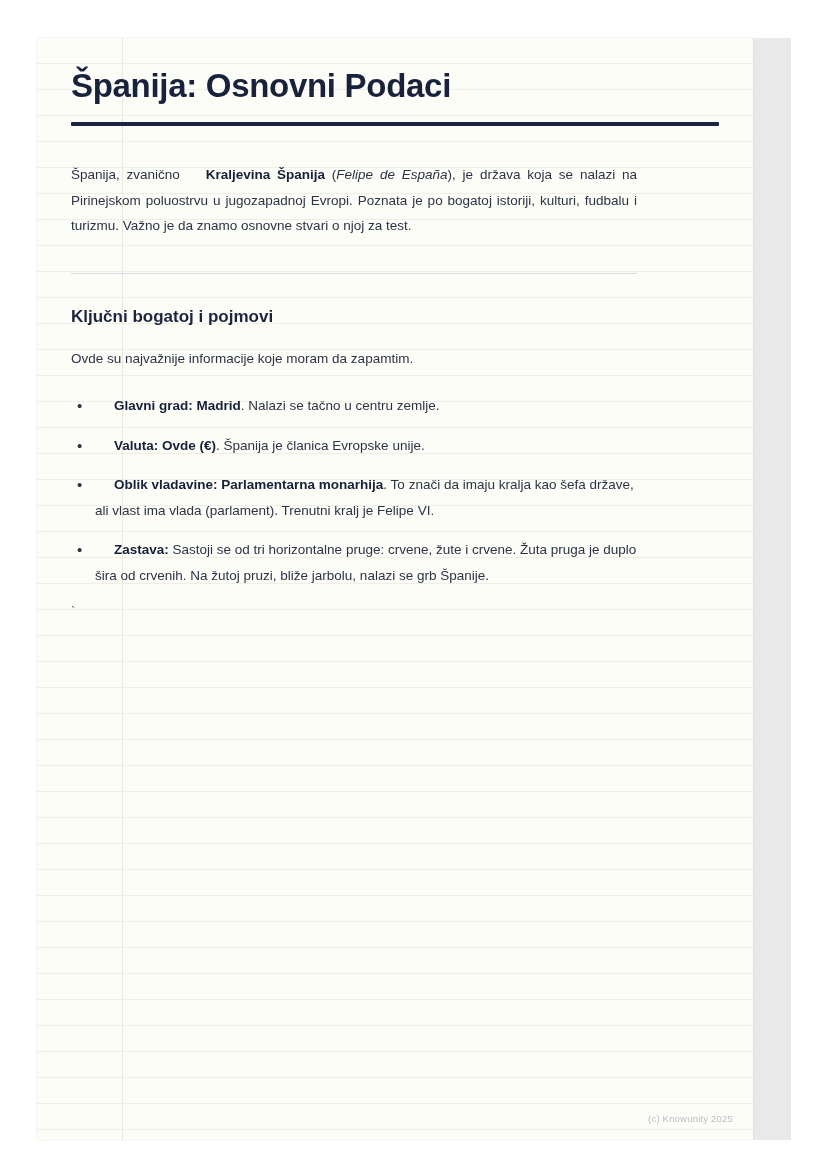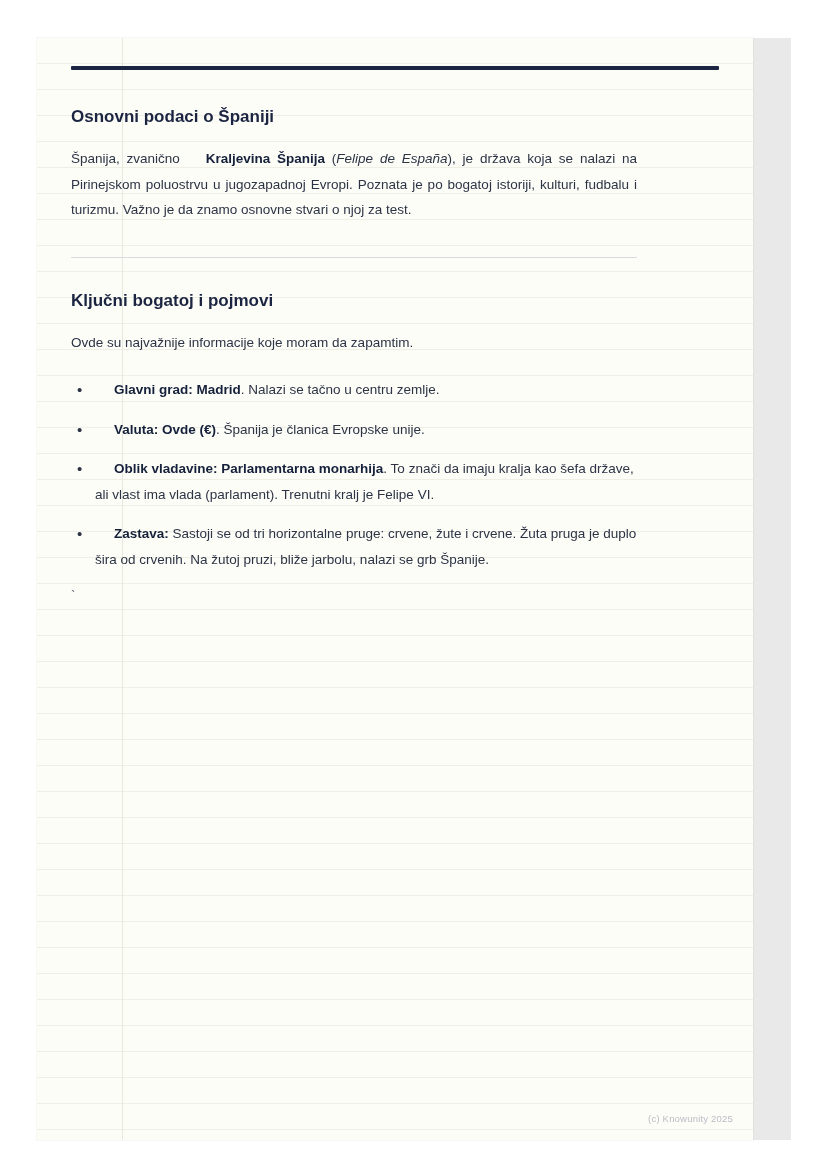--- a/index.html
+++ b/index.html
@@ -151,23 +151,23 @@
 <div id="page">
 
   <div id="edge-strip"></div>
 
   <div id="sheet">
     <div id="rules"></div>
     <div id="margin-rule"></div>
 
     <div id="content">
 
+      <h1 id="doc-title">Španija: Osnovni Podaci</h1>
       <div id="title-rule"></div>
 
-      <h2 class="section-title">Osnovni podaci o Španiji</h2>
 
       <p class="body-text"><span>Španija, zvanično </span><b>Kraljevina Španija</b><span> (</span><i>Felipe de España</i><span>), je država koja se nalazi na Pirinejskom poluostrvu u jugozapadnoj Evropi. Poznata je po bogatoj istoriji, kulturi, fudbalu i turizmu. Važno je da znamo osnovne stvari o njoj za test.</span></p>
 
       <hr class="hr-soft">
 
       <h2 class="section-title">Ključni bogatoj i pojmovi</h2>
 
       <p class="body-text left">Ovde su najvažnije informacije koje moram da zapamtim.</p>
 
       <ul id="key-list">

